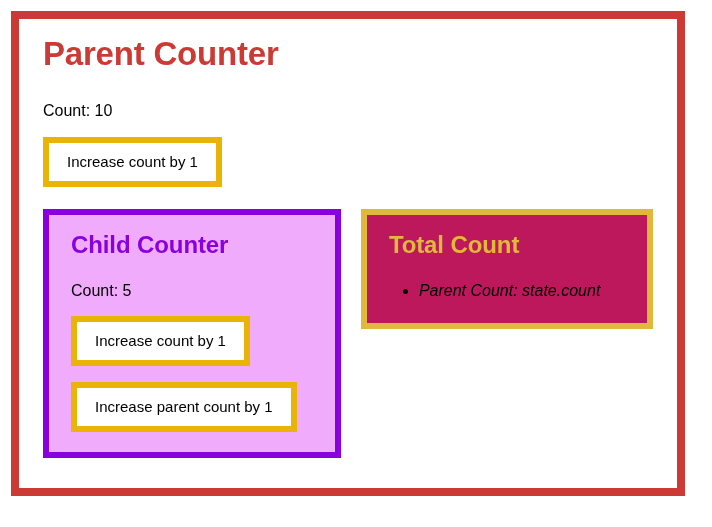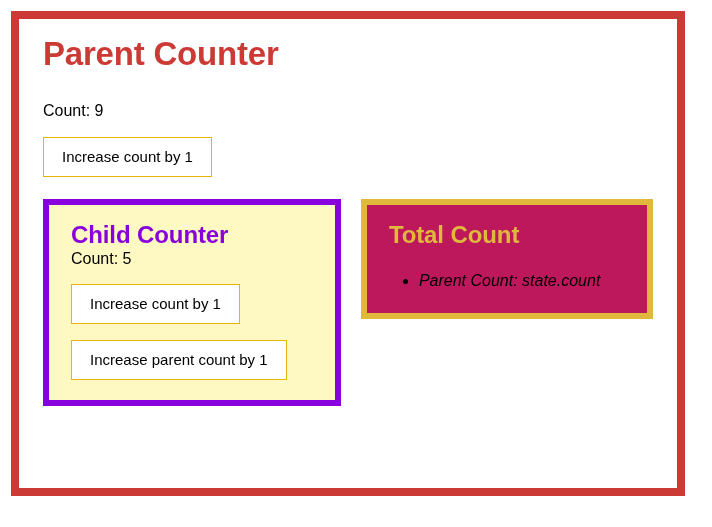--- a/index.html
+++ b/index.html
@@ -58,21 +58,21 @@
 
   .parent-count-line {
     margin-top: 28px;
   }
 
   
   .btn {
     display: inline-block;
     box-sizing: border-box;
     background: #ffffff;
-    border: 1px solid #eab308;
+    border: 6px solid #eab308;
     border-radius: 0;
     color: #000000;
     font-family: "Liberation Sans", sans-serif;
     font-size: 15px;
     line-height: 18px;
     padding: 10px 18px;
     cursor: pointer;
     text-align: center;
     white-space: nowrap;
   }
@@ -87,35 +87,36 @@
     align-items: flex-start;
     gap: 20px;
     margin-top: 22px;
   }
 
   
   .child-card {
     box-sizing: border-box;
     width: 308px;
     border: 6px solid #8800dd;
-    background: #fef9c3;
+    background: #f0abfc;
     padding: 16px 22px 20px 22px;
   }
 
   .child-title {
     margin: 0 0 0 0;
     padding: 0;
     font-size: 24px;
     line-height: 28px;
     font-weight: bold;
     color: #8800dd;
     letter-spacing: -0.1px;
   }
 
   .child-count-line {
+    margin-top: 22px;
   }
 
   .child-btn {
     margin-top: 16px;
     display: block;
   }
 
   
   .total-card {
     box-sizing: border-box;
@@ -151,21 +152,21 @@
 </head>
 <body>
 
 <div class="page">
 
   <div class="parent-card">
     <div class="parent-inner">
 
       <h1 class="parent-title">Parent Counter</h1>
 
-      <p class="count-line parent-count-line">Count: 9</p>
+      <p class="count-line parent-count-line">Count: 10</p>
 
       <button class="btn parent-btn">Increase count by 1</button>
 
       <div class="panels-row">
 
         <div class="child-card">
           <h2 class="child-title">Child Counter</h2>
 
           <p class="count-line child-count-line">Count: 5</p>
 

